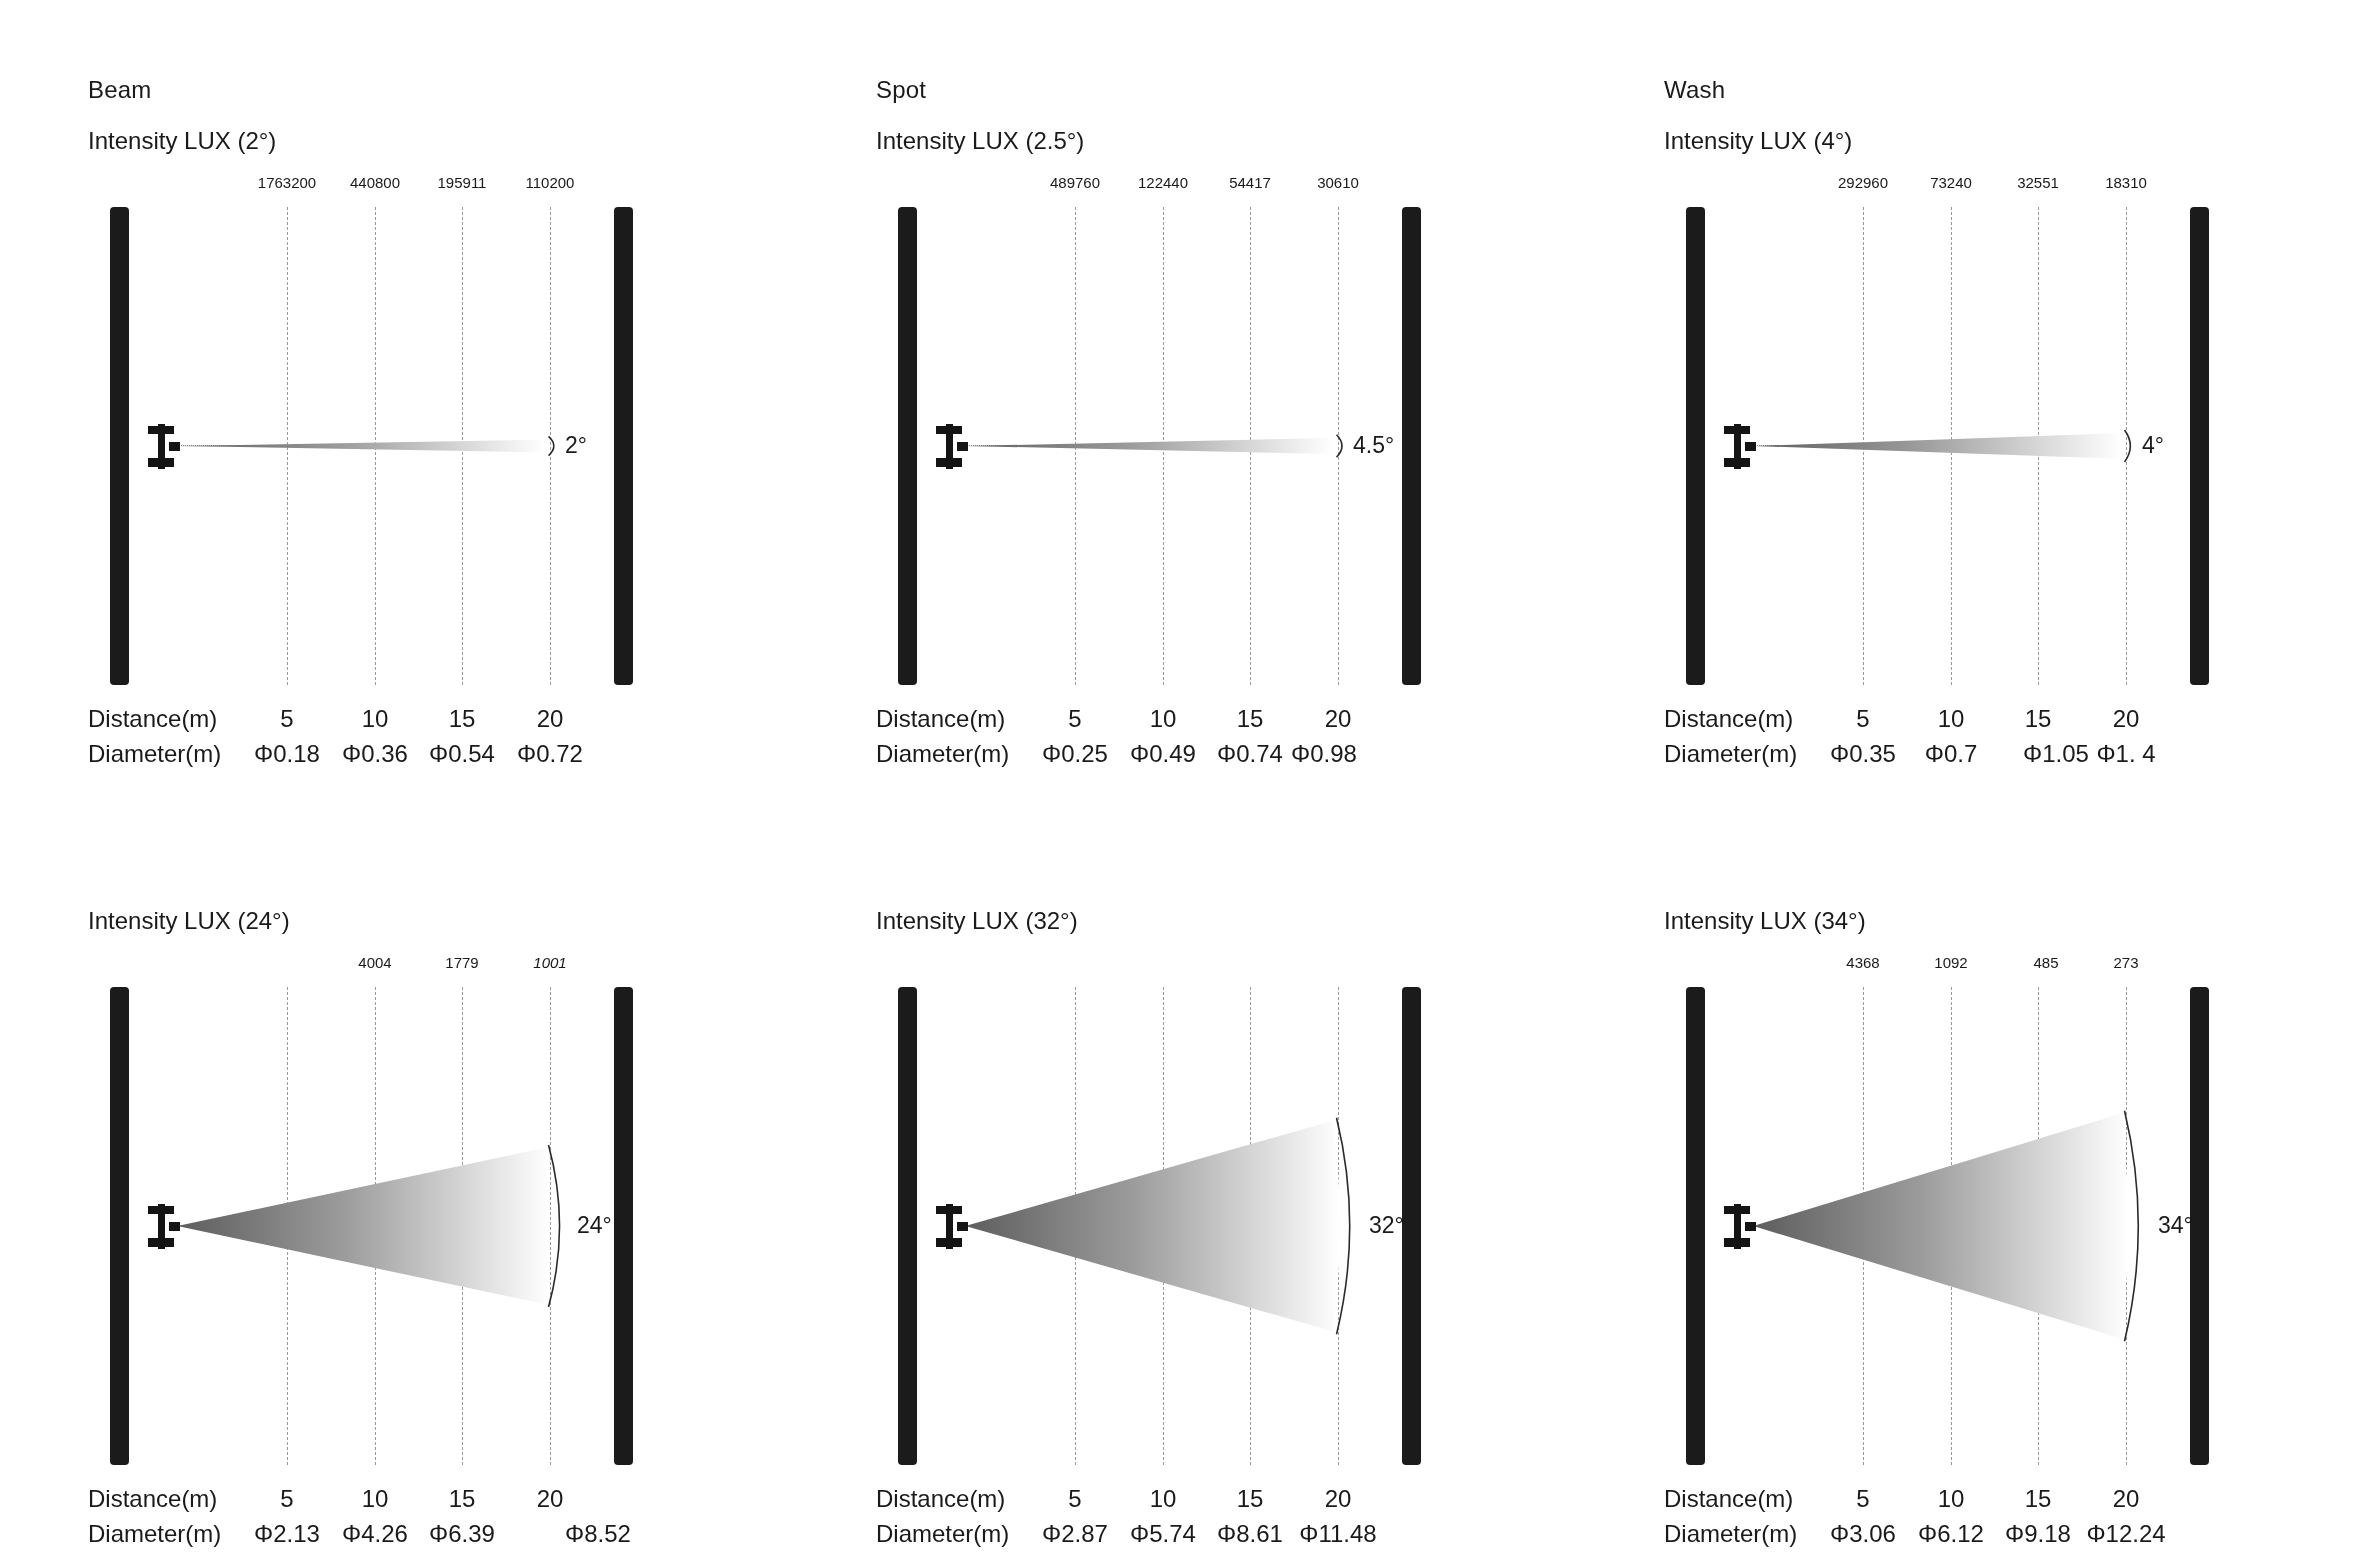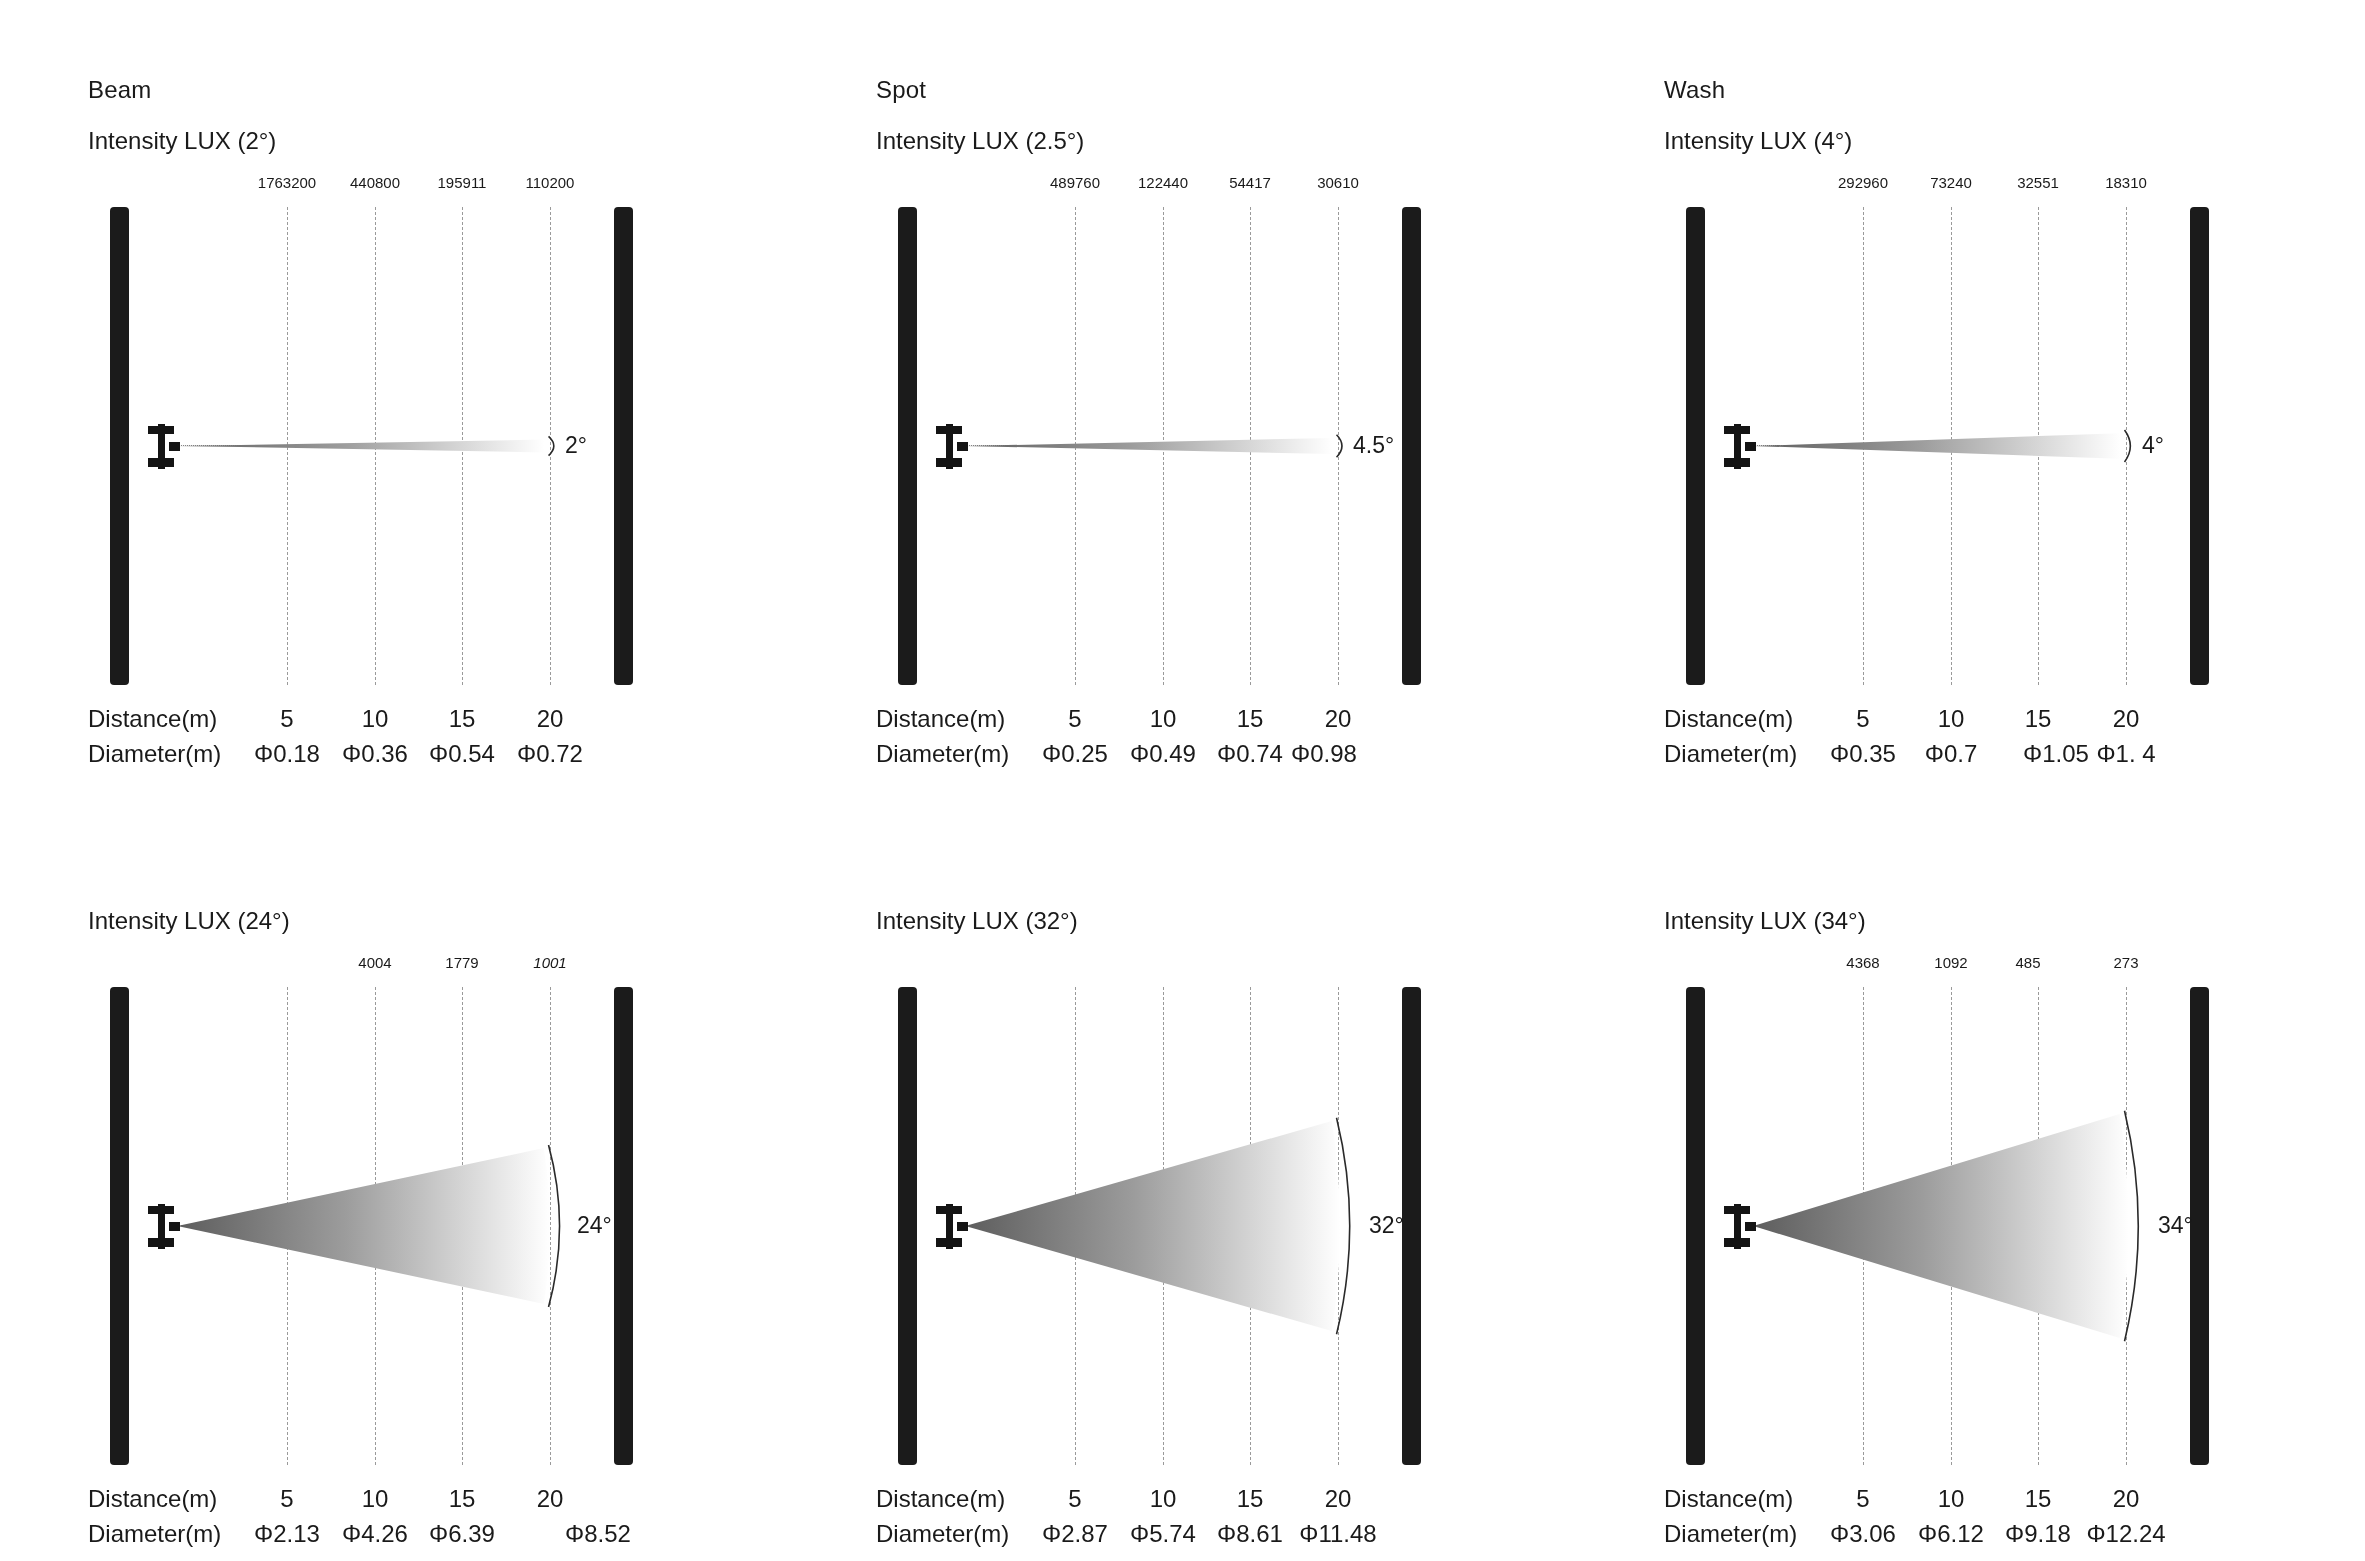--- a/index.html
+++ b/index.html
@@ -438,21 +438,21 @@
           <div class="diam-val" style="left: 462px;">Φ11.48</div>
         </div>
       </div>
     </div>
     <div class="panel">
       <div class="panel-inner">
         <div class="intensity-title">Intensity LUX (34°)</div>
         <div class="lux-row">
           <div class="lux-val" style="left: 199px;">4368</div>
           <div class="lux-val" style="left: 287px;">1092</div>
-          <div class="lux-val" style="left: 364px;">485</div>
+          <div class="lux-val" style="left: 382px;">485</div>
           <div class="lux-val" style="left: 462px;">273</div>
         </div>
         <div class="stage">
           <div class="bar left"></div>
           <div class="bar right"></div>
           <div class="field"></div>
           <div class="vline" style="left: 199px;"></div>
           <div class="vline" style="left: 287px;"></div>
           <div class="vline" style="left: 374px;"></div>
           <div class="vline" style="left: 462px;"></div>

